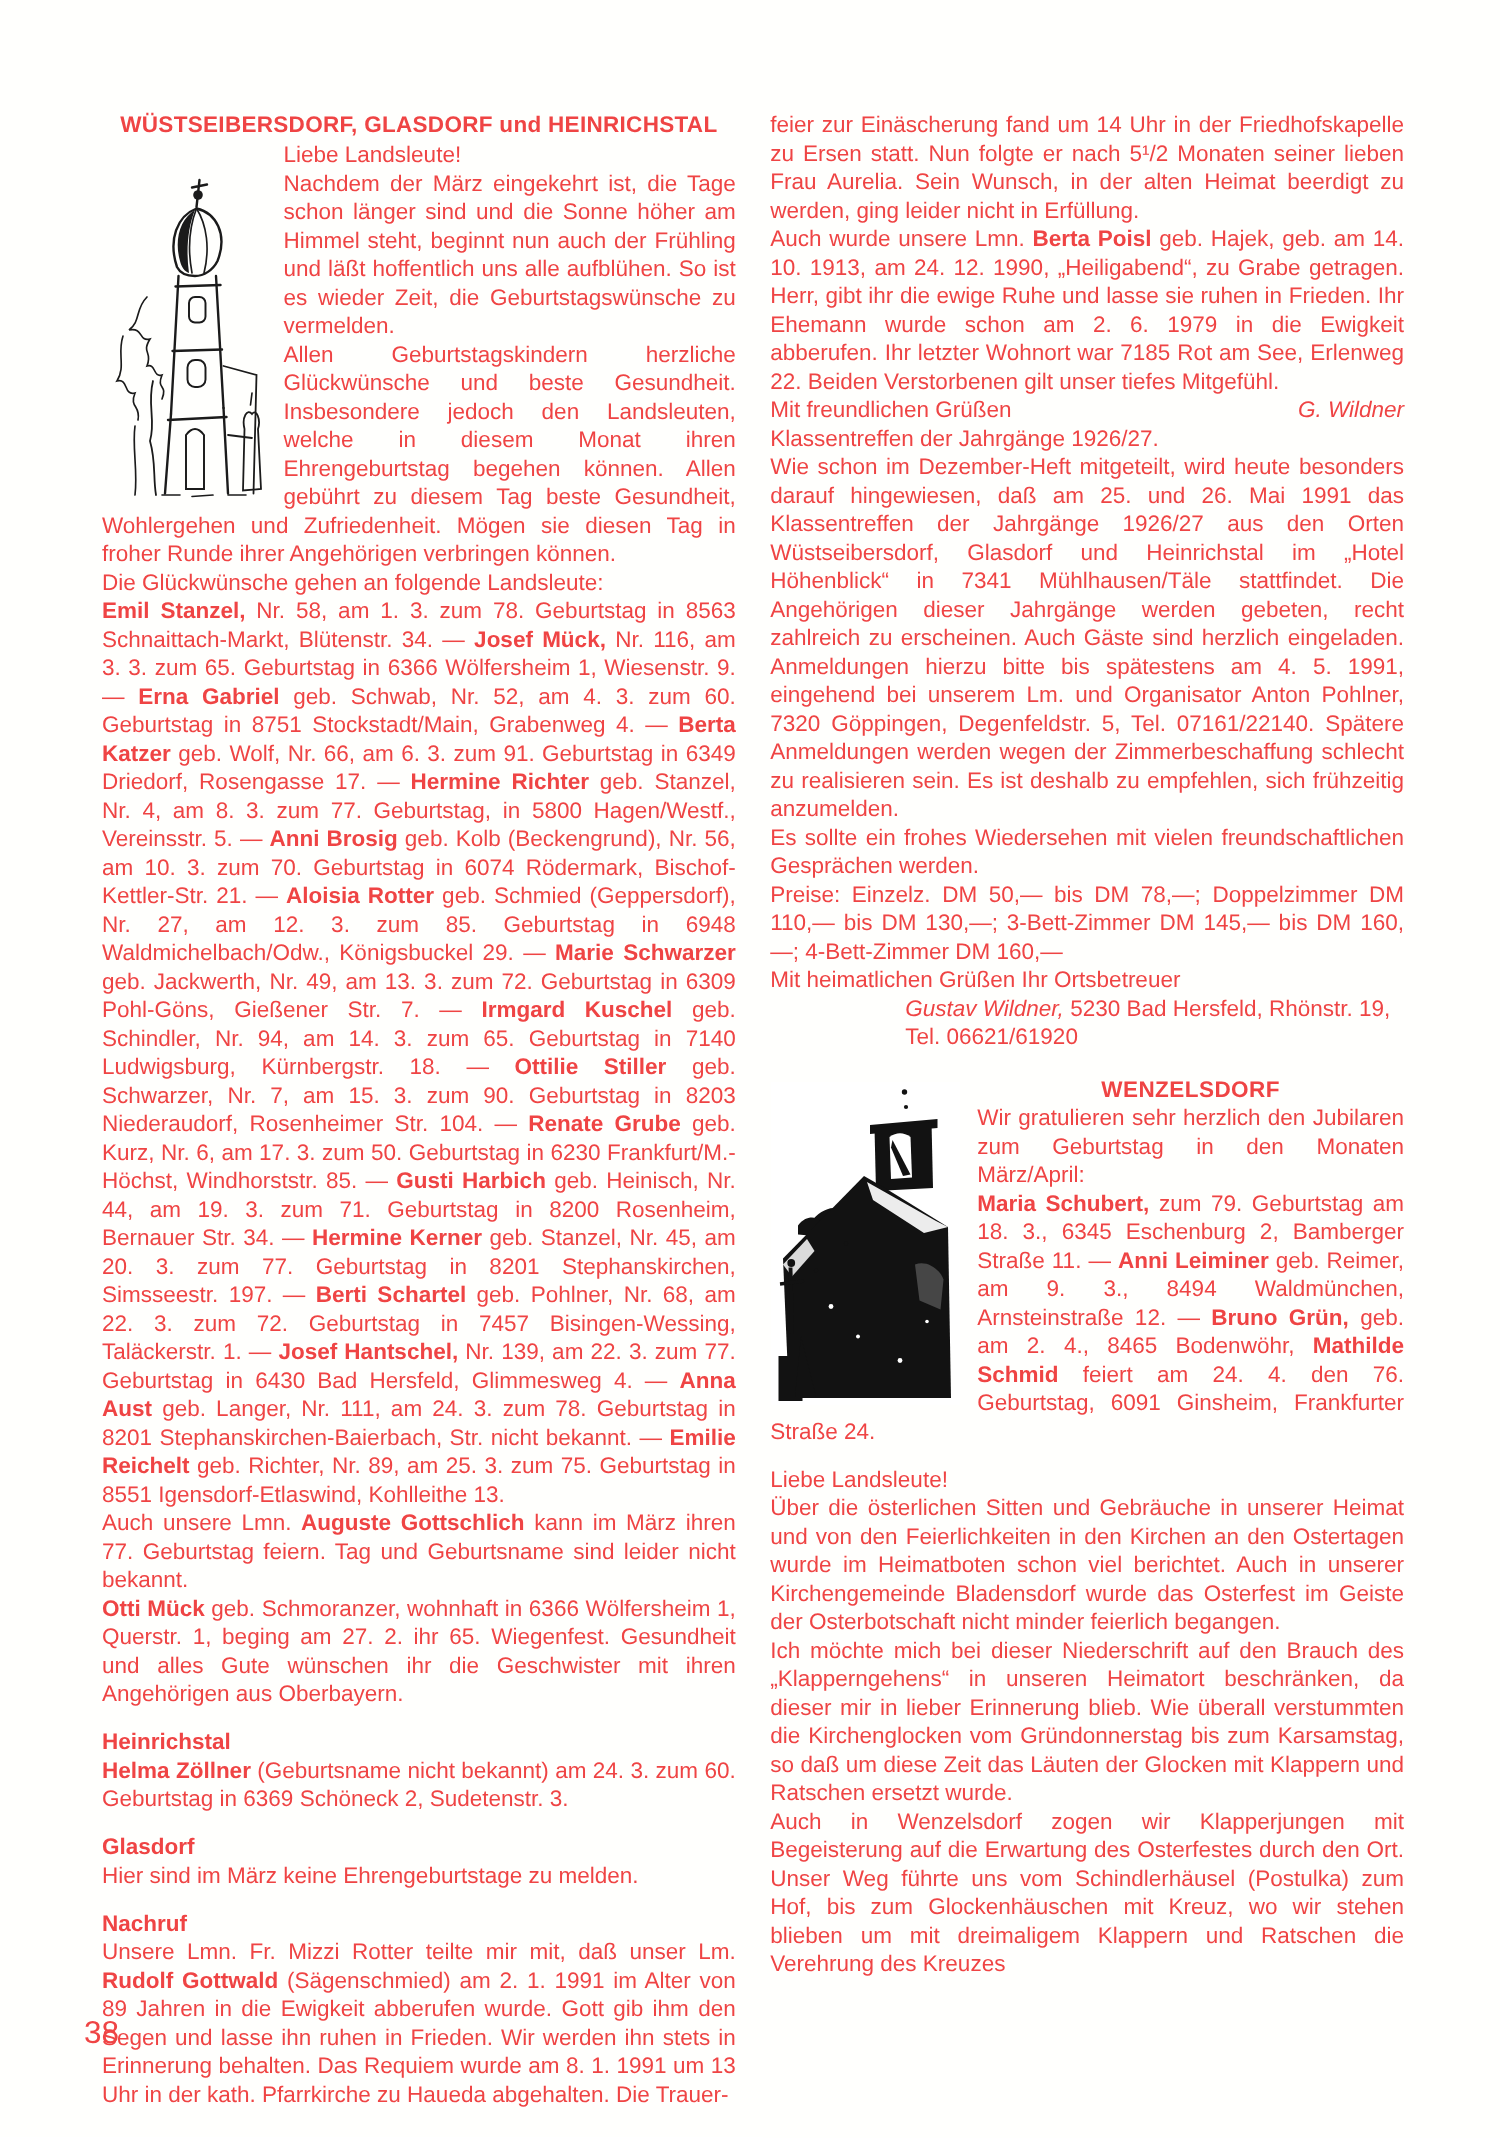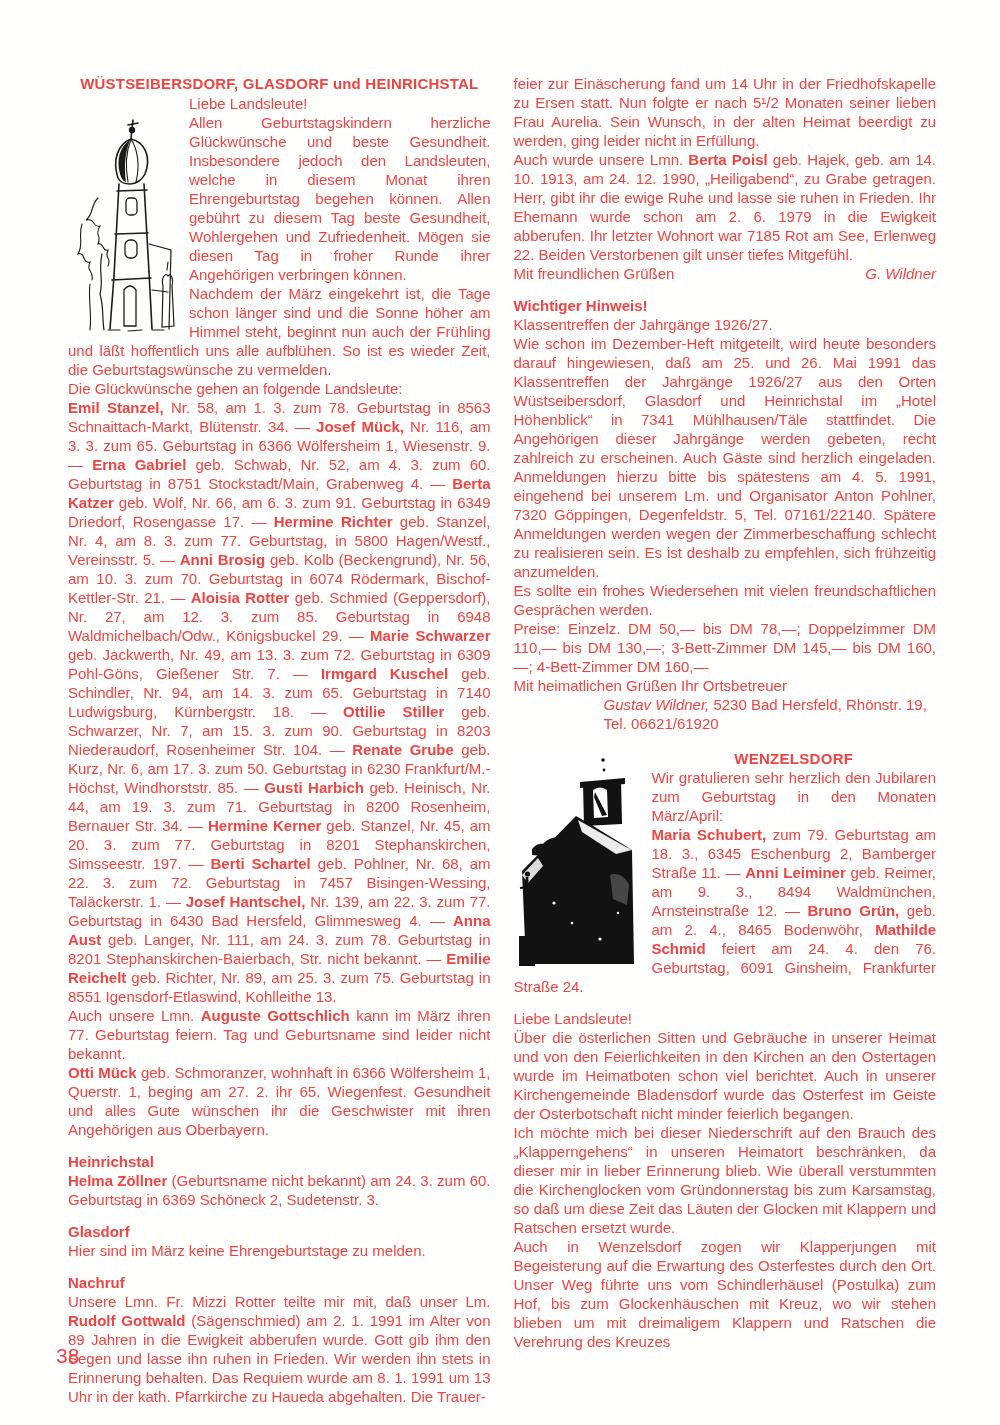--- a/index.html
+++ b/index.html
@@ -56,22 +56,22 @@
             <path d="M30 104 C22 112 26 120 18 126 C28 124 24 134 32 132 C26 142 34 140 30 150 C36 148 34 158 40 156 C36 166 44 162 40 172" stroke-width="1.1"></path>
             <path d="M14 130 C10 142 16 150 10 160 C18 158 14 170 22 168 C18 178 26 176 24 186" stroke-width="1.1"></path>
             <path d="M34 160 C30 176 36 186 32 200 C36 214 34 224 36 236" stroke-width="1.2"></path>
             <path d="M22 190 C20 204 24 220 22 236" stroke-width="1.1"></path>
             <path d="M95 192 C93 184 97 178 100 182 C103 178 106 186 104 192 L106 232 L94 233 Z" stroke-width="1.2"></path>
             <path d="M99 176 L100 168" stroke-width="1.1"></path>
             <path d="M40 236 L52 236 M60 237 L74 236 M84 236 L96 236" stroke-width="1.1"></path>
           </g>
         </svg>
         <p>Liebe Landsleute!</p>
+        <p class="just"><span>Nachdem der März eingekehrt ist, die Tage schon länger sind und die Sonne höher am Himmel steht, beginnt nun auch der Frühling und läßt hoffentlich uns alle aufblühen. So ist es wieder Zeit, die Geburtstagswünsche zu vermelden.</span></p>
         <p class="just"><span>Allen Geburtstagskindern herzliche Glückwünsche und beste Gesundheit. Insbesondere jedoch den Landsleuten, welche in diesem Monat ihren Ehrengeburtstag begehen können. Allen gebührt zu diesem Tag beste Gesundheit, Wohlergehen und Zufriedenheit. Mögen sie diesen Tag in froher Runde ihrer Angehörigen verbringen können.</span></p>
-        <p class="just"><span>Nachdem der März eingekehrt ist, die Tage schon länger sind und die Sonne höher am Himmel steht, beginnt nun auch der Frühling und läßt hoffentlich uns alle aufblühen. So ist es wieder Zeit, die Geburtstagswünsche zu vermelden.</span></p>
       </div>
 
       <p class="just">Die Glückwünsche gehen an folgende Landsleute:</p>
       <p class="just"><span class="b">Emil Stanzel,</span><span> Nr. 58, am 1. 3. zum 78. Geburtstag in 8563 Schnaittach-Markt, Blütenstr. 34. — </span><span class="b">Josef Mück,</span><span> Nr. 116, am 3. 3. zum 65. Geburtstag in 6366 Wölfersheim 1, Wiesenstr. 9. — </span><span class="b">Erna Gabriel</span><span> geb. Schwab, Nr. 52, am 4. 3. zum 60. Geburtstag in 8751 Stockstadt/Main, Grabenweg 4. — </span><span class="b">Berta Katzer</span><span> geb. Wolf, Nr. 66, am 6. 3. zum 91. Geburtstag in 6349 Driedorf, Rosengasse 17. — </span><span class="b">Hermine Richter</span><span> geb. Stanzel, Nr. 4, am 8. 3. zum 77. Geburtstag, in 5800 Hagen/Westf., Vereinsstr. 5. — </span><span class="b">Anni Brosig</span><span> geb. Kolb (Beckengrund), Nr. 56, am 10. 3. zum 70. Geburtstag in 6074 Rödermark, Bischof-Kettler-Str. 21. — </span><span class="b">Aloisia Rotter</span><span> geb. Schmied (Geppersdorf), Nr. 27, am 12. 3. zum 85. Geburtstag in 6948 Waldmichelbach/Odw., Königsbuckel 29. — </span><span class="b">Marie Schwarzer</span><span> geb. Jackwerth, Nr. 49, am 13. 3. zum 72. Geburtstag in 6309 Pohl-Göns, Gießener Str. 7. — </span><span class="b">Irmgard Kuschel</span><span> geb. Schindler, Nr. 94, am 14. 3. zum 65. Geburtstag in 7140 Ludwigsburg, Kürnbergstr. 18. — </span><span class="b">Ottilie Stiller</span><span> geb. Schwarzer, Nr. 7, am 15. 3. zum 90. Geburtstag in 8203 Niederaudorf, Rosenheimer Str. 104. — </span><span class="b">Renate Grube</span><span> geb. Kurz, Nr. 6, am 17. 3. zum 50. Geburtstag in 6230 Frankfurt/M.-Höchst, Windhorststr. 85. — </span><span class="b">Gusti Harbich</span><span> geb. Heinisch, Nr. 44, am 19. 3. zum 71. Geburtstag in 8200 Rosenheim, Bernauer Str. 34. — </span><span class="b">Hermine Kerner</span><span> geb. Stanzel, Nr. 45, am 20. 3. zum 77. Geburtstag in 8201 Stephanskirchen, Simsseestr. 197. — </span><span class="b">Berti Schartel</span><span> geb. Pohlner, Nr. 68, am 22. 3. zum 72. Geburtstag in 7457 Bisingen-Wessing, Taläckerstr. 1. — </span><span class="b">Josef Hantschel,</span><span> Nr. 139, am 22. 3. zum 77. Geburtstag in 6430 Bad Hersfeld, Glimmesweg 4. — </span><span class="b">Anna Aust</span><span> geb. Langer, Nr. 111, am 24. 3. zum 78. Geburtstag in 8201 Stephanskirchen-Baierbach, Str. nicht bekannt. — </span><span class="b">Emilie Reichelt</span><span> geb. Richter, Nr. 89, am 25. 3. zum 75. Geburtstag in 8551 Igensdorf-Etlaswind, Kohlleithe 13.</span></p>
       <p class="just"><span>Auch unsere Lmn. </span><span class="b">Auguste Gottschlich</span><span> kann im März ihren 77. Geburtstag feiern. Tag und Geburtsname sind leider nicht bekannt.</span></p>
       <p class="just"><span class="b">Otti Mück</span><span> geb. Schmoranzer, wohnhaft in 6366 Wölfersheim 1, Querstr. 1, beging am 27. 2. ihr 65. Wiegenfest. Gesundheit und alles Gute wünschen ihr die Geschwister mit ihren Angehörigen aus Oberbayern.</span></p>
 
       <h2 class="sub">Heinrichstal</h2>
       <p class="just"><span class="b">Helma Zöllner</span><span> (Geburtsname nicht bekannt) am 24. 3. zum 60. Geburtstag in 6369 Schöneck 2, Sudetenstr. 3.</span></p>
 
@@ -83,21 +83,20 @@
     </div>
 
     <div class="col">
       <p class="just"><span>feier zur Einäscherung fand um 14 Uhr in der Friedhofskapelle zu Ersen statt. Nun folgte er nach 5¹/2 Monaten seiner lieben Frau Aurelia. Sein Wunsch, in der alten Heimat beerdigt zu werden, ging leider nicht in Erfüllung.</span></p>
       <p class="just"><span>Auch wurde unsere Lmn. </span><span class="b">Berta Poisl</span><span> geb. Hajek, geb. am 14. 10. 1913, am 24. 12. 1990, „Heiligabend“, zu Grabe getragen. Herr, gibt ihr die ewige Ruhe und lasse sie ruhen in Frieden. Ihr Ehemann wurde schon am 2. 6. 1979 in die Ewigkeit abberufen. Ihr letzter Wohnort war 7185 Rot am See, Erlenweg 22. Beiden Verstorbenen gilt unser tiefes Mitgefühl.</span></p>
       <p class="signoff">
         <span>Mit freundlichen Grüßen</span>
         <span class="i">G. Wildner</span>
       </p>
 
-      <h2 class="sub">Wichtiger Hinweis!</h2>
       <p>Klassentreffen der Jahrgänge 1926/27.</p>
       <p class="just"><span>Wie schon im Dezember-Heft mitgeteilt, wird heute besonders darauf hingewiesen, daß am 25. und 26. Mai 1991 das Klassentreffen der Jahrgänge 1926/27 aus den Orten Wüstseibersdorf, Glasdorf und Heinrichstal im „Hotel Höhenblick“ in 7341 Mühlhausen/Täle stattfindet. Die Angehörigen dieser Jahrgänge werden gebeten, recht zahlreich zu erscheinen. Auch Gäste sind herzlich eingeladen. Anmeldungen hierzu bitte bis spätestens am 4. 5. 1991, eingehend bei unserem Lm. und Organisator Anton Pohlner, 7320 Göppingen, Degenfeldstr. 5, Tel. 07161/22140. Spätere Anmeldungen werden wegen der Zimmerbeschaffung schlecht zu realisieren sein. Es ist deshalb zu empfehlen, sich frühzeitig anzumelden.</span></p>
       <p class="just"><span>Es sollte ein frohes Wiedersehen mit vielen freundschaftlichen Gesprächen werden.</span></p>
       <p class="just"><span>Preise: Einzelz. DM 50,— bis DM 78,—; Doppelzimmer DM 110,— bis DM 130,—; 3-Bett-Zimmer DM 145,— bis DM 160,—; 4-Bett-Zimmer DM 160,—</span></p>
       <p>Mit heimatlichen Grüßen Ihr Ortsbetreuer</p>
       <div class="contact">
         <p><span class="i">Gustav Wildner,</span><span> 5230 Bad Hersfeld, Rhönstr. 19,</span></p>
         <p><span>Tel. 06621/61920</span></p>
       </div>
 

